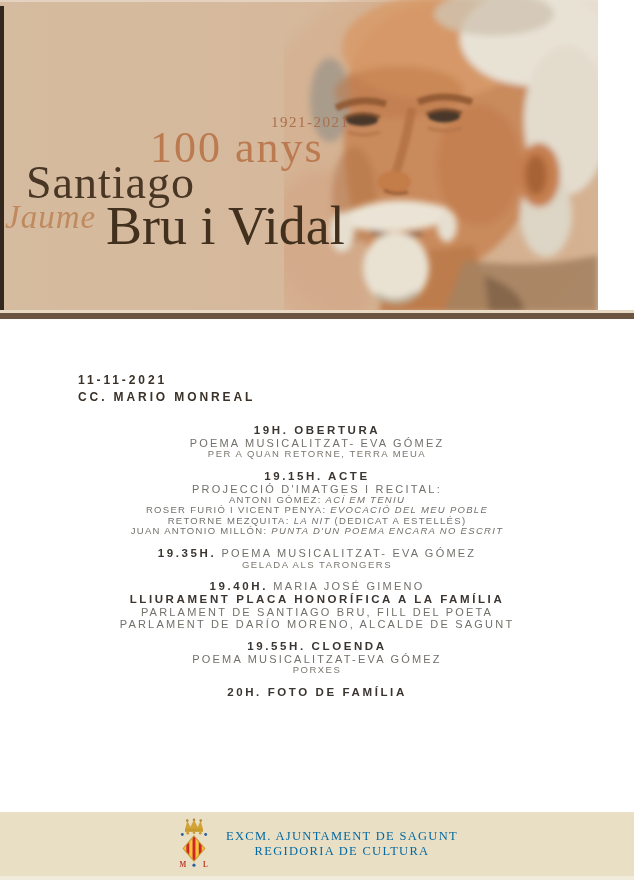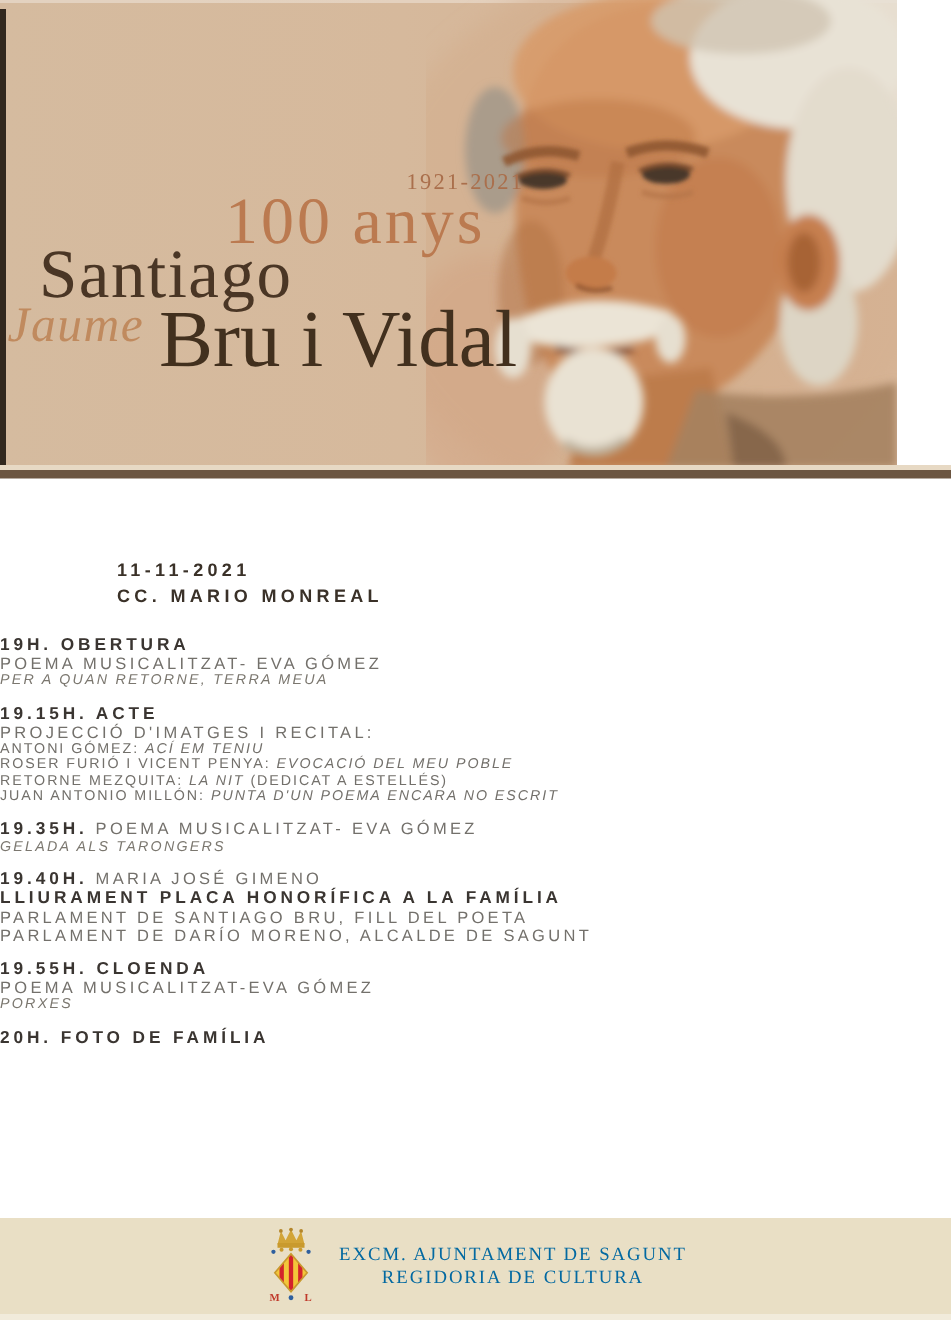--- a/index.html
+++ b/index.html
@@ -21,25 +21,25 @@
   .anys{left:150px;top:126px;font-size:44px;letter-spacing:2px;color:#bb7a50;}
   .name1{left:26px;top:160px;font-size:46px;letter-spacing:1px;color:#4a3625;}
   .namealt{left:5px;top:201px;font-size:33px;font-style:italic;letter-spacing:1px;color:#c08a5e;}
   .name2{left:106px;top:199px;font-size:54px;color:#42301e;}
   .divider{position:absolute;left:0;top:310px;width:634px;height:9px;z-index:6;
     background:linear-gradient(180deg,#e7d9c4 0 3px,#6b5541 3px 100%);}
   
   .event-block{position:absolute;left:78px;top:372px;font-weight:bold;font-size:12px;
     letter-spacing:2.9px;color:#3a3128;line-height:17px;white-space:nowrap;}
   
-  .program{position:absolute;left:0;top:424px;width:634px;text-align:left;}
+  .program{position:absolute;left:0;top:424px;width:634px;text-align:center;}
   .block{margin-bottom:10px;}
   .ph{font-weight:bold;font-size:11.5px;letter-spacing:2.6px;color:#3a3531;line-height:13px;white-space:nowrap;}
   .pl{font-size:11px;letter-spacing:2.2px;color:#73706b;line-height:12px;white-space:nowrap;}
-  .pw{font-size:9.5px;font-style:italic;letter-spacing:1.5px;color:#7b776f;line-height:10.5px;white-space:nowrap;}
+  .pw{font-size:9.5px;letter-spacing:1.5px;color:#7b776f;line-height:10.5px;white-space:nowrap;}
   .pe{font-size:9.5px;letter-spacing:1.3px;color:#73706b;line-height:10.5px;white-space:nowrap;}
   .pe i{font-style:italic;}
   .pm{font-size:11px;letter-spacing:2.2px;color:#73706b;line-height:13px;white-space:nowrap;}
   .pm .t{font-weight:bold;font-size:11.5px;letter-spacing:2.6px;color:#3a3531;}
   
   .footer{position:absolute;left:0;top:812px;width:634px;height:68px;background:#e9dfc5;
     border-bottom:4px solid #f1ebdb;box-sizing:border-box;
     display:flex;align-items:center;justify-content:center;gap:14px;}
   .footer-text{font-family:"Liberation Serif",serif;font-size:12.5px;letter-spacing:1.3px;
     color:#0369a1;line-height:15px;text-align:center;white-space:nowrap;}

